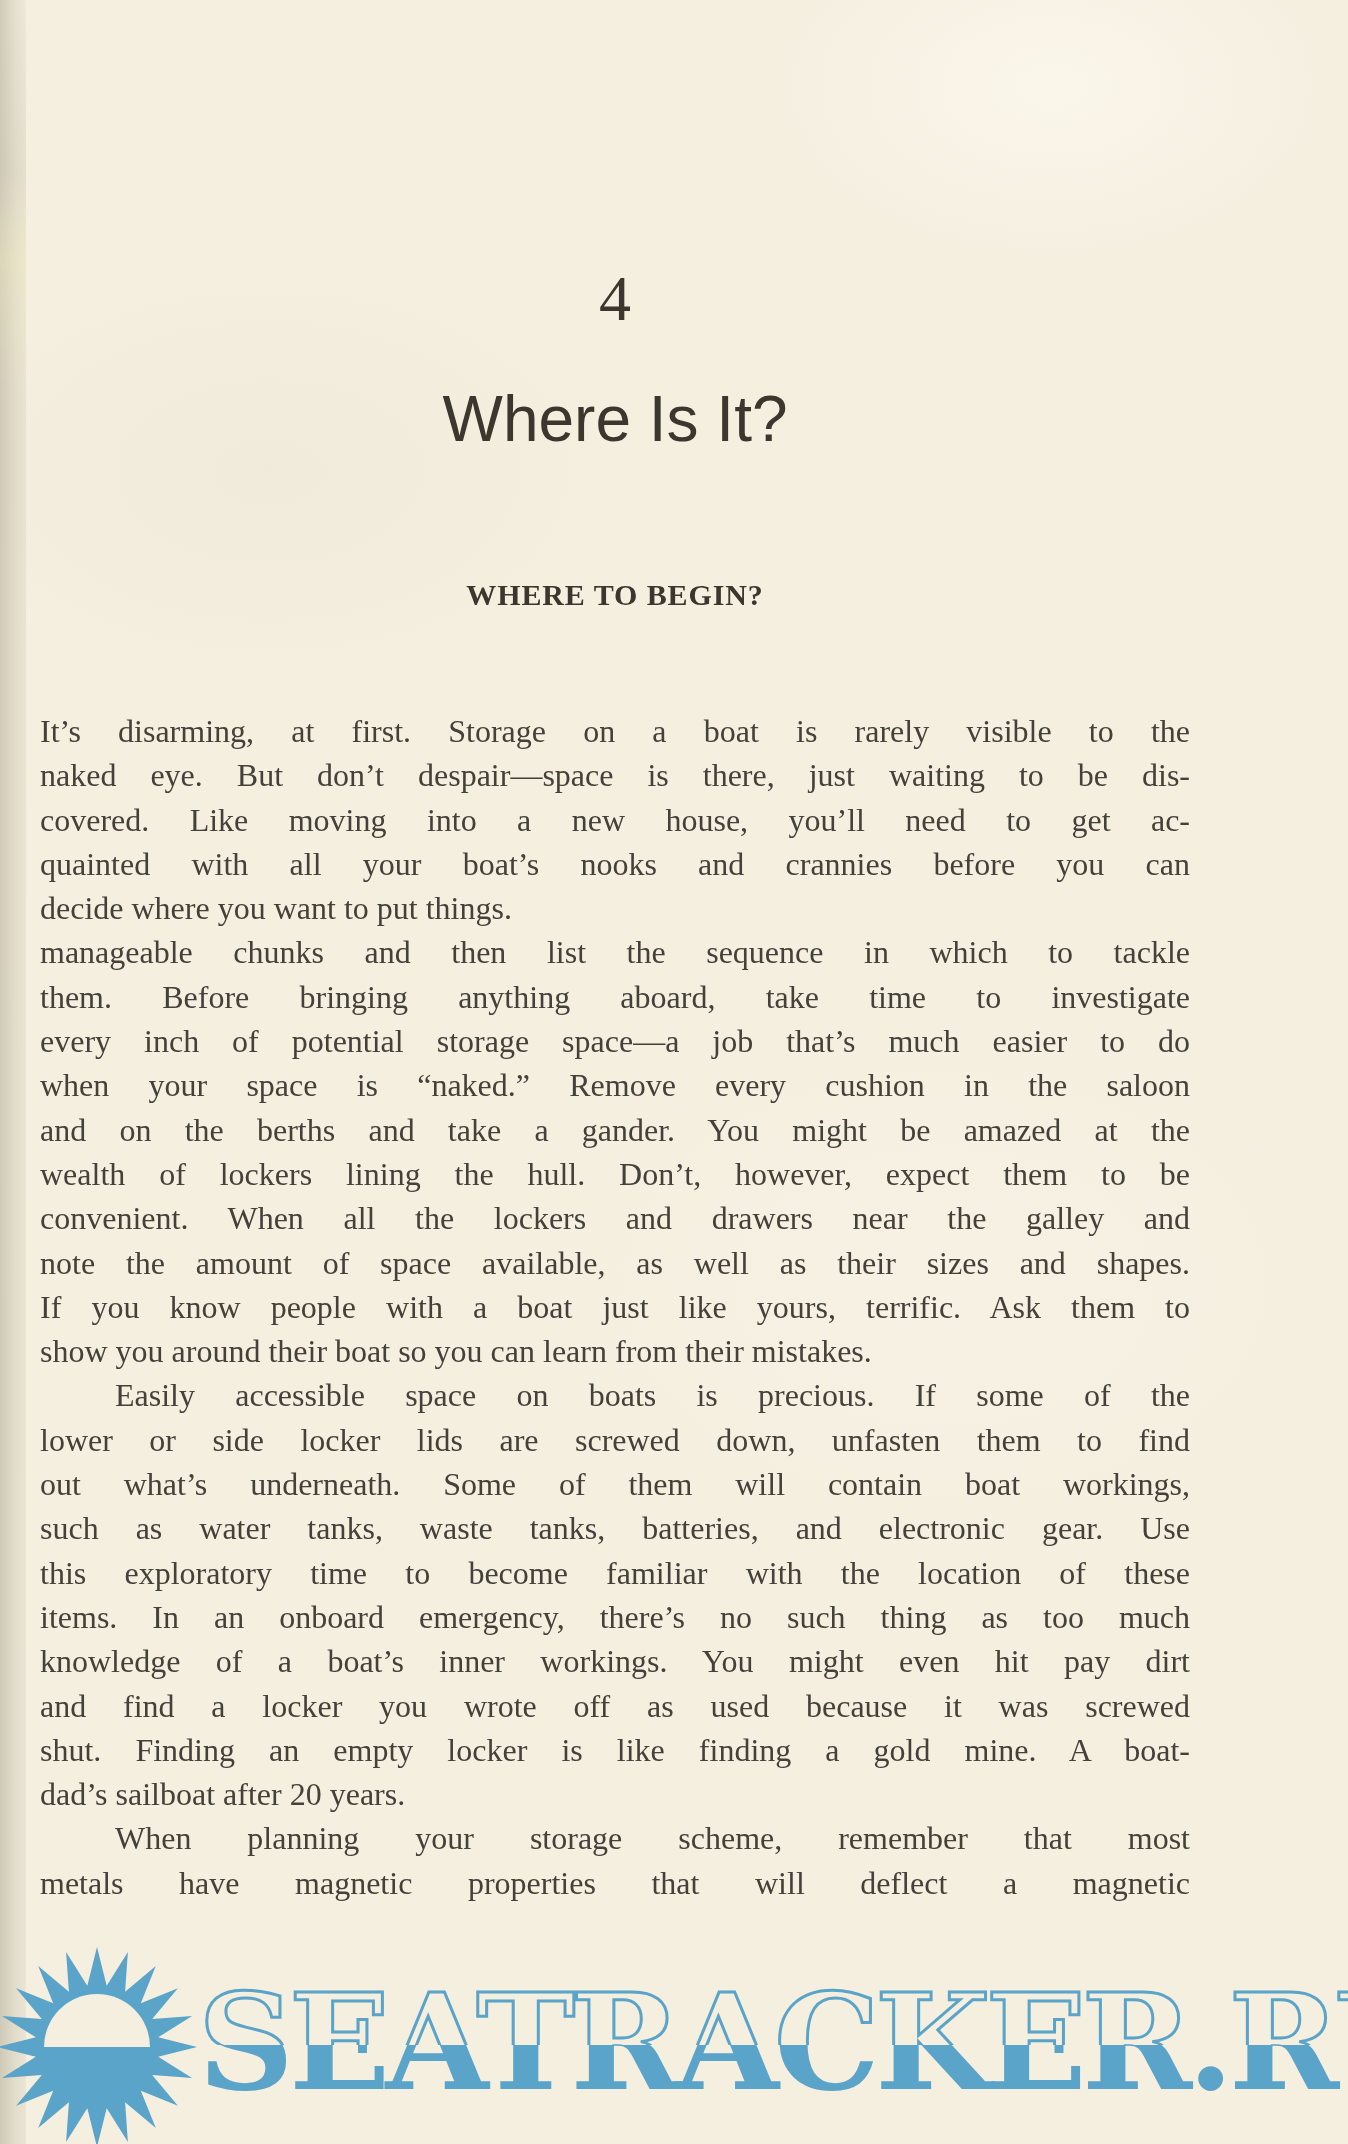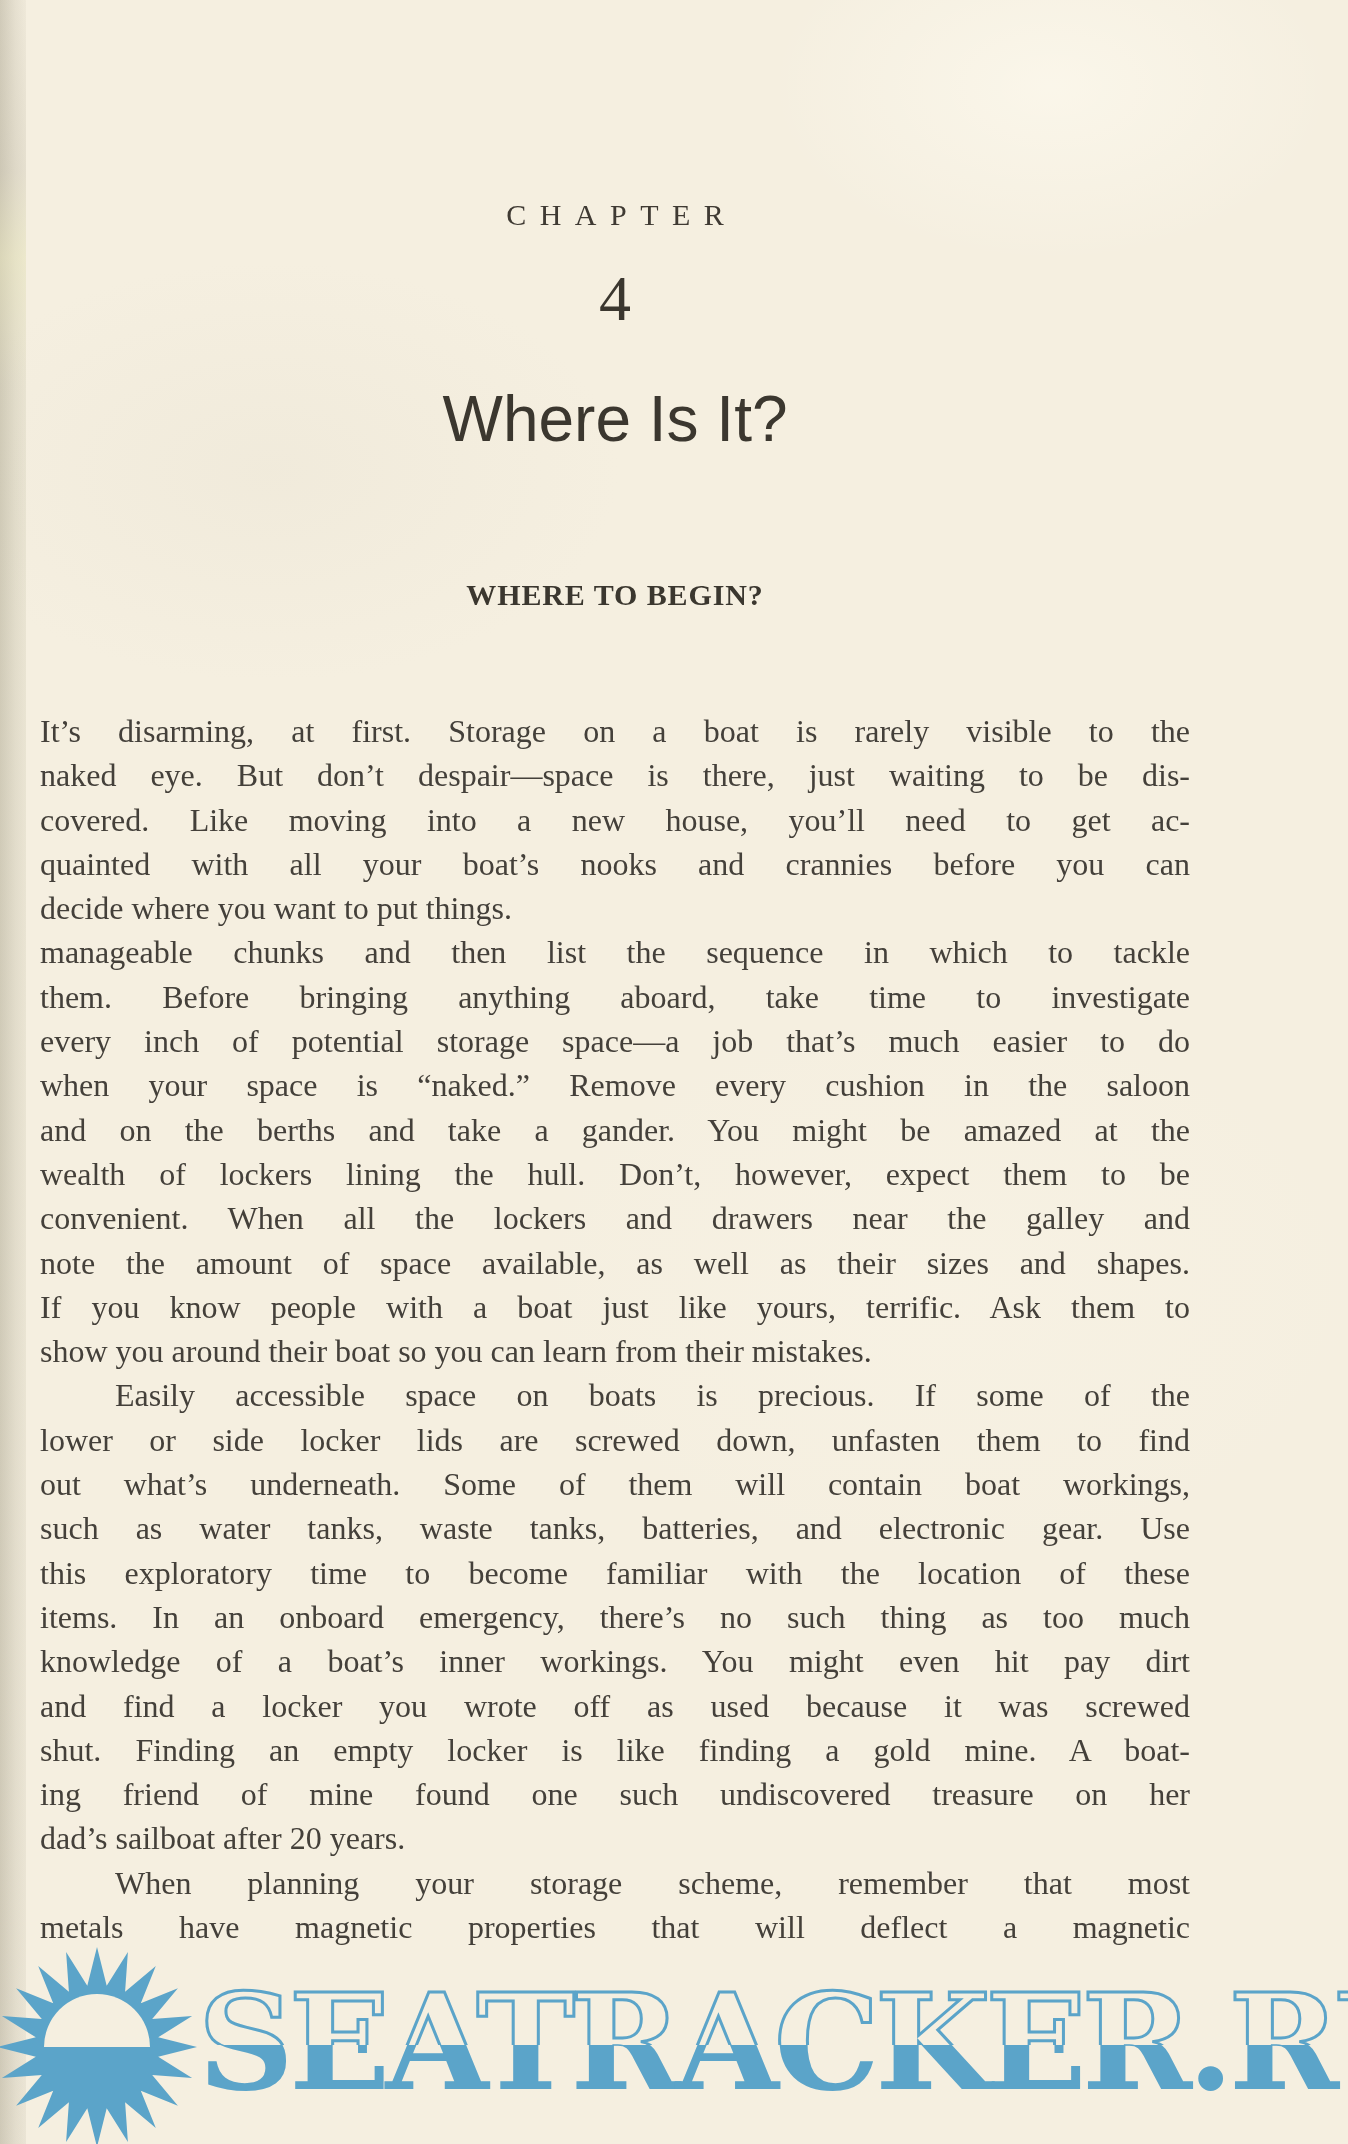--- a/index.html
+++ b/index.html
@@ -102,21 +102,20 @@
         </g>
       <path d="M 48 101 A 53 53 0 0 1 154 101 Z" fill="#f5efe0"></path>
     </svg>
     <div class="wm-text-wrap">
       <div class="wm-text top-half">SEATRACKER.RU</div>
       <div class="wm-text bottom-half">SEATRACKER.RU</div>
     </div>
   </div>
 
   <div class="content">
-    <div class="chapter-label">CHAPTER</div>
     <div class="chapter-number">4</div>
     <div class="chapter-title">Where Is It?</div>
     <div class="section-heading">WHERE TO BEGIN?</div>
     <div class="body-text">
         <div class="para">
           <div class="line">It’s disarming, at first. Storage on a boat is rarely visible to the</div>
           <div class="line">naked eye. But don’t despair—space is there, just waiting to be dis-</div>
           <div class="line">covered. Like moving into a new house, you’ll need to get ac-</div>
           <div class="line">quainted with all your boat’s nooks and crannies before you can</div>
           <div class="line last">decide where you want to put things.</div>
@@ -136,21 +135,20 @@
         <div class="para">
           <div class="line first">Easily accessible space on boats is precious. If some of the</div>
           <div class="line">lower or side locker lids are screwed down, unfasten them to find</div>
           <div class="line">out what’s underneath. Some of them will contain boat workings,</div>
           <div class="line">such as water tanks, waste tanks, batteries, and electronic gear. Use</div>
           <div class="line">this exploratory time to become familiar with the location of these</div>
           <div class="line">items. In an onboard emergency, there’s no such thing as too much</div>
           <div class="line">knowledge of a boat’s inner workings. You might even hit pay dirt</div>
           <div class="line">and find a locker you wrote off as used because it was screwed</div>
           <div class="line">shut. Finding an empty locker is like finding a gold mine. A boat-</div>
-          <div class="line">ing friend of mine found one such undiscovered treasure on her</div>
           <div class="line last">dad’s sailboat after 20 years.</div>
         </div>
         <div class="para">
           <div class="line first">When planning your storage scheme, remember that most</div>
           <div class="line">metals have magnetic properties that will deflect a magnetic</div>
         </div>
       </div>
   </div>
 </div>
 

